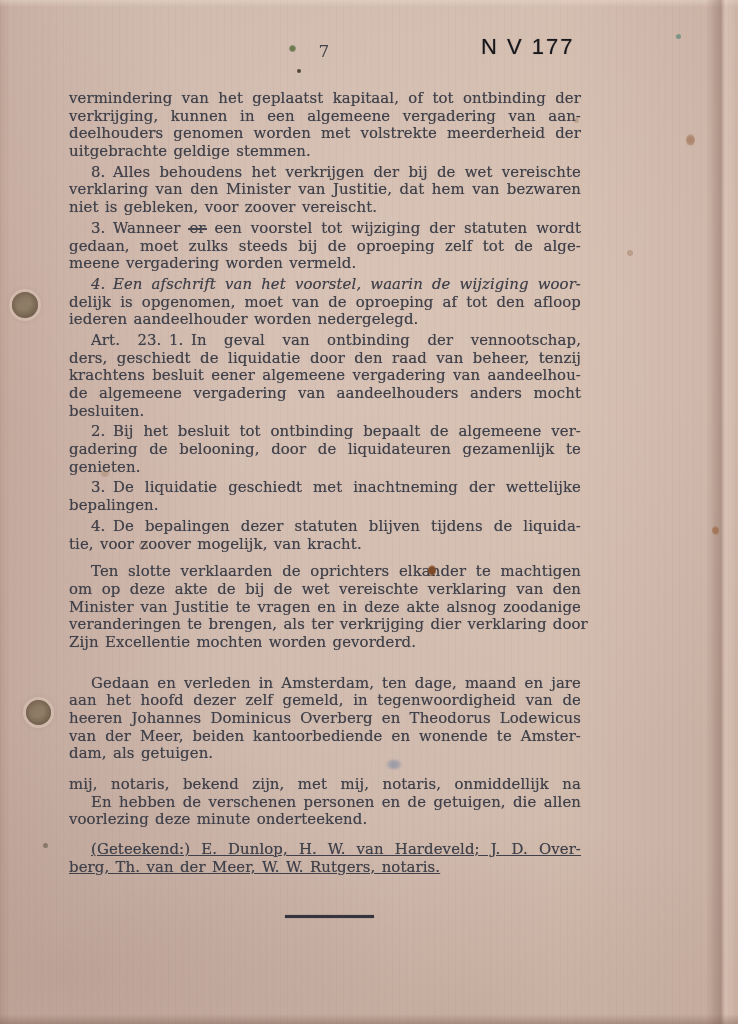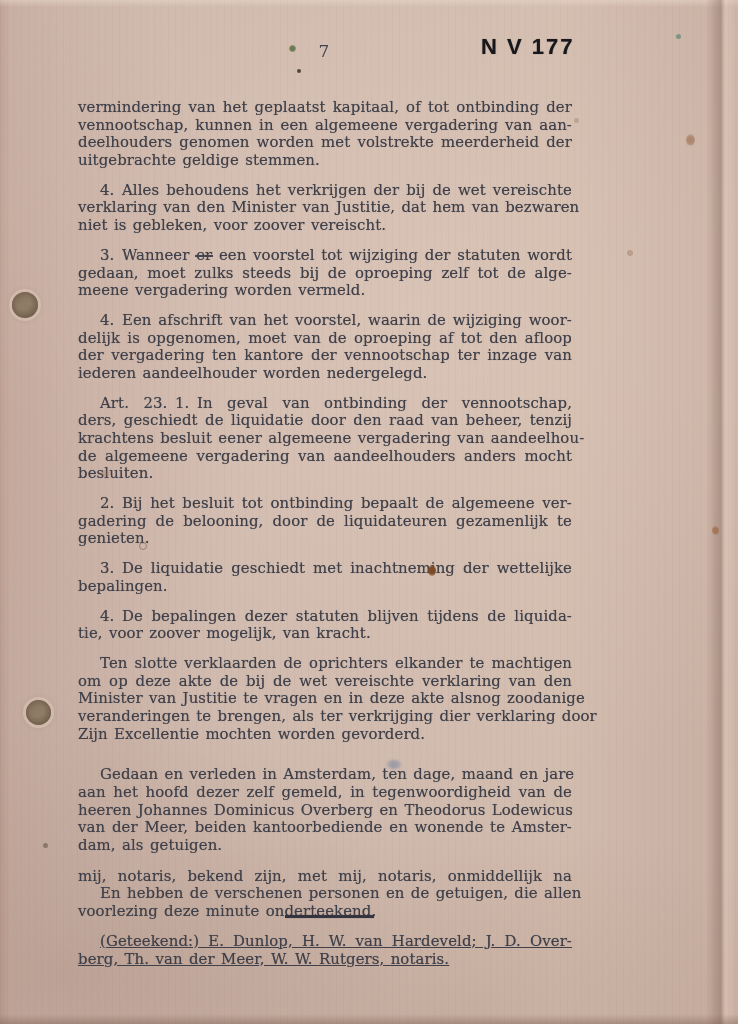--- a/index.html
+++ b/index.html
@@ -27,30 +27,30 @@
   .edge-top{position:absolute;top:0;left:0;right:0;height:7px;background:linear-gradient(180deg, rgba(236,218,206,0.5), rgba(236,218,206,0));}
   .edge-bottom{position:absolute;bottom:0;left:0;right:0;height:10px;background:linear-gradient(0deg, rgba(118,88,74,0.4), rgba(118,88,74,0));}
 
   .header-pageno{
     position:absolute;left:314px;top:41px;width:20px;
     font-size:17px;color:#41424c;text-align:center;
   }
   .header-stamp{
     position:absolute;left:481px;top:34px;
     font-family:"Liberation Sans","DejaVu Sans",sans-serif;
-    font-weight:bold;font-size:22px;letter-spacing:2px;color:#17171c;
+    font-weight:normal;font-size:22px;letter-spacing:2px;color:#17171c;
     text-shadow:0 0 1px rgba(23,23,28,0.6);
   }
 
   #text-column{
     position:absolute;left:66px;top:87px;width:518px;
     font-size:14.9px;color:#3f404a;
     text-shadow:0 0 0.7px rgba(55,56,66,0.55);
   }
-  .para{margin:12px;padding:0;}
+  .para{margin:3px;padding:0;}
   .line{
     height:17.7px;line-height:17.7px;white-space:nowrap;
     text-align:justify;text-align-last:justify;
     word-spacing:1.5px;letter-spacing:0.1px;
   }
   .line.last{text-align-last:left;}
   .strike{position:relative;}
   .strike::after{content:"";position:absolute;left:-1px;right:-1px;top:52%;height:1.6px;background:#45464f;}
 
   .end-rule{
@@ -78,38 +78,37 @@
   <div class="edge-top" data-name="paper-top-edge"></div>
   <div class="edge-fold" data-name="paper-right-edge-fold"></div>
   <div class="edge-bottom" data-name="paper-bottom-edge"></div>
 
   <div class="header-pageno" data-name="page-number">7</div>
   <div class="header-stamp" data-name="archive-stamp">N V 177</div>
 
   <div id="text-column" data-name="document-text">
       <div class="para" data-name="paragraph-1">
         <div class="line" data-name="text-line"><span data-name="text-segment">vermindering van het geplaatst kapitaal, of tot ontbinding der</span></div>
-        <div class="line" data-name="text-line"><span data-name="text-segment">vennootschap, kunnen in een algemeene vergadering van aan-</span></div>
+        <div class="line" data-name="text-line"><span data-name="text-segment">verkrijging, kunnen in een algemeene vergadering van aan-</span></div>
         <div class="line" data-name="text-line"><span data-name="text-segment">deelhouders genomen worden met volstrekte meerderheid der</span></div>
         <div class="line last" data-name="text-line"><span data-name="text-segment">uitgebrachte geldige stemmen.</span></div>
       </div>
       <div class="para" data-name="paragraph-2">
-        <div class="line" data-name="text-line" style="padding-left: 22px;"><span data-name="text-segment">4. Alles behoudens het verkrijgen der bij de wet vereischte</span></div>
+        <div class="line" data-name="text-line" style="padding-left: 22px;"><span data-name="text-segment">8. Alles behoudens het verkrijgen der bij de wet vereischte</span></div>
         <div class="line" data-name="text-line"><span data-name="text-segment">verklaring van den Minister van Justitie, dat hem van bezwaren</span></div>
         <div class="line last" data-name="text-line"><span data-name="text-segment">niet is gebleken, voor zoover vereischt.</span></div>
       </div>
       <div class="para" data-name="paragraph-3">
         <div class="line" data-name="text-line" style="padding-left: 22px;"><span data-name="text-segment">3. Wanneer </span><span class="strike" data-name="struck-word">er</span><span data-name="text-segment"> een voorstel tot wijziging der statuten wordt</span></div>
         <div class="line" data-name="text-line"><span data-name="text-segment">gedaan, moet zulks steeds bij de oproeping zelf tot de alge-</span></div>
         <div class="line last" data-name="text-line"><span data-name="text-segment">meene vergadering worden vermeld.</span></div>
       </div>
       <div class="para" data-name="paragraph-4">
-        <div class="line" data-name="text-line" style="padding-left: 22px;"><span data-name="text-segment">4. Een afschrift van het voorstel, waarin de wijziging woor-</span></div>
+        <div class="line" data-name="text-line" style="padding-left: 22px; font-style: italic;"><span data-name="text-segment">4. Een afschrift van het voorstel, waarin de wijziging woor-</span></div>
         <div class="line" data-name="text-line"><span data-name="text-segment">delijk is opgenomen, moet van de oproeping af tot den afloop</span></div>
-        <div class="line" data-name="text-line"><span data-name="text-segment">der vergadering ten kantore der vennootschap ter inzage van</span></div>
         <div class="line last" data-name="text-line"><span data-name="text-segment">iederen aandeelhouder worden nedergelegd.</span></div>
       </div>
       <div class="para" data-name="paragraph-5">
         <div class="line" data-name="text-line" style="padding-left: 22px;"><span data-name="text-segment">Art. 23. 1. In geval van ontbinding der vennootschap,</span></div>
         <div class="line" data-name="text-line"><span data-name="text-segment">ders, geschiedt de liquidatie door den raad van beheer, tenzij</span></div>
         <div class="line" data-name="text-line"><span data-name="text-segment">krachtens besluit eener algemeene vergadering van aandeelhou-</span></div>
         <div class="line" data-name="text-line"><span data-name="text-segment">de algemeene vergadering van aandeelhouders anders mocht</span></div>
         <div class="line last" data-name="text-line"><span data-name="text-segment">besluiten.</span></div>
       </div>
       <div class="para" data-name="paragraph-6">

